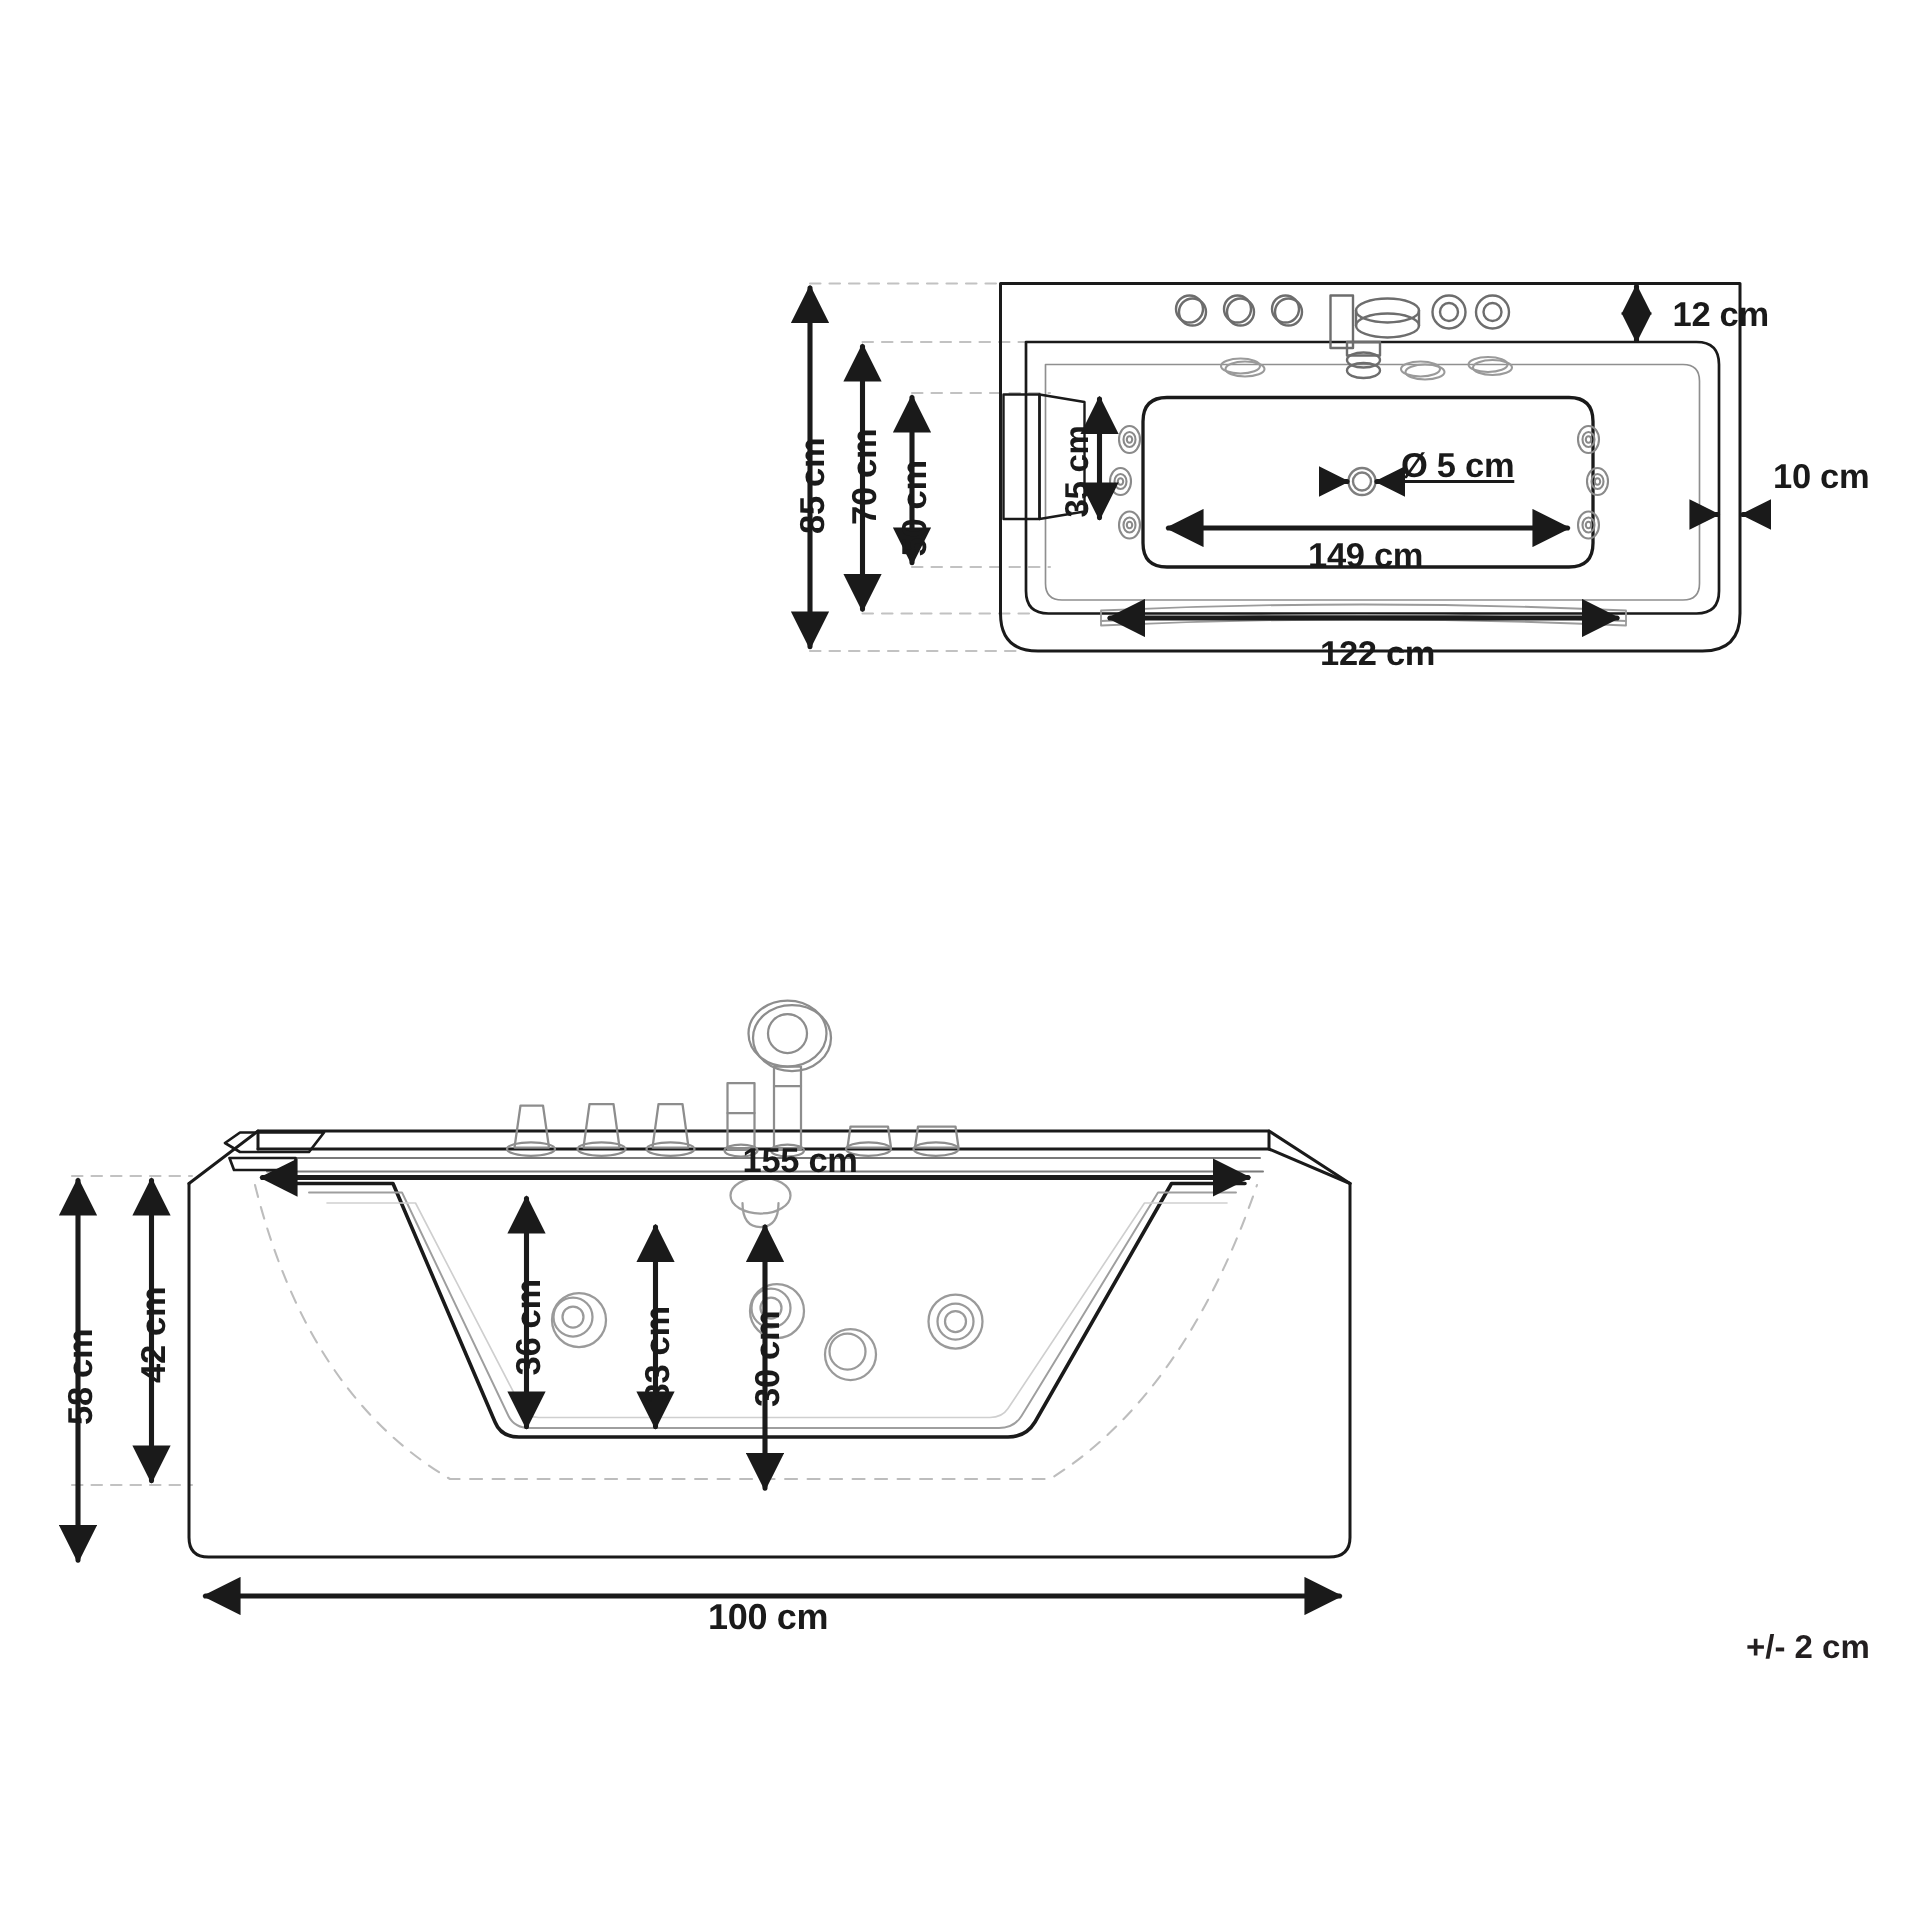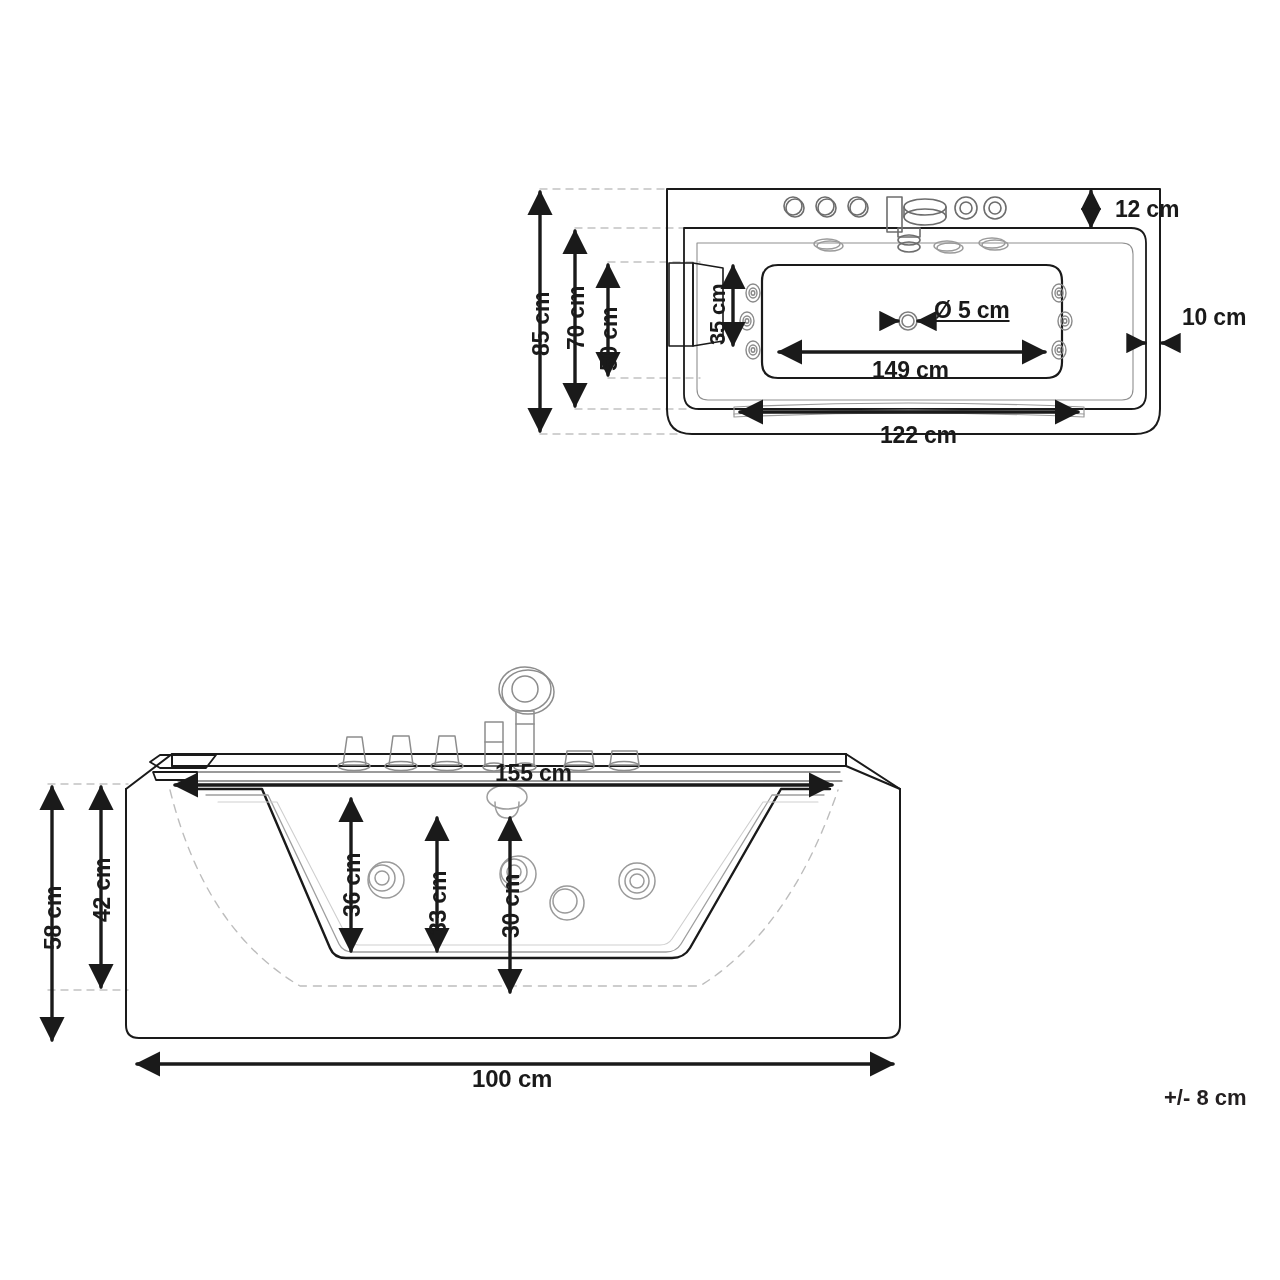--- a/index.html
+++ b/index.html
@@ -300,13 +300,13 @@
 <div class="dim-label sz23" style="left:495px; top:760px;">155 cm</div>
 
 <div class="dim-label vert sz23" style="left:339px; top:917px;">36 cm</div>
 
 <div class="dim-label vert sz23" style="left:425px; top:935px;">33 cm</div>
 
 <div class="dim-label vert sz23" style="left:498px; top:938px;">30 cm</div>
 
 <div class="dim-label sz24" style="left:472px; top:1065px;">100 cm</div>
 
-<div class="tol" style="left:1164px; top:1085px;">+/- 8 cm</div>
+<div class="tol" style="left:1164px; top:1085px;">+/- 2 cm</div>
 
 </body></html>

